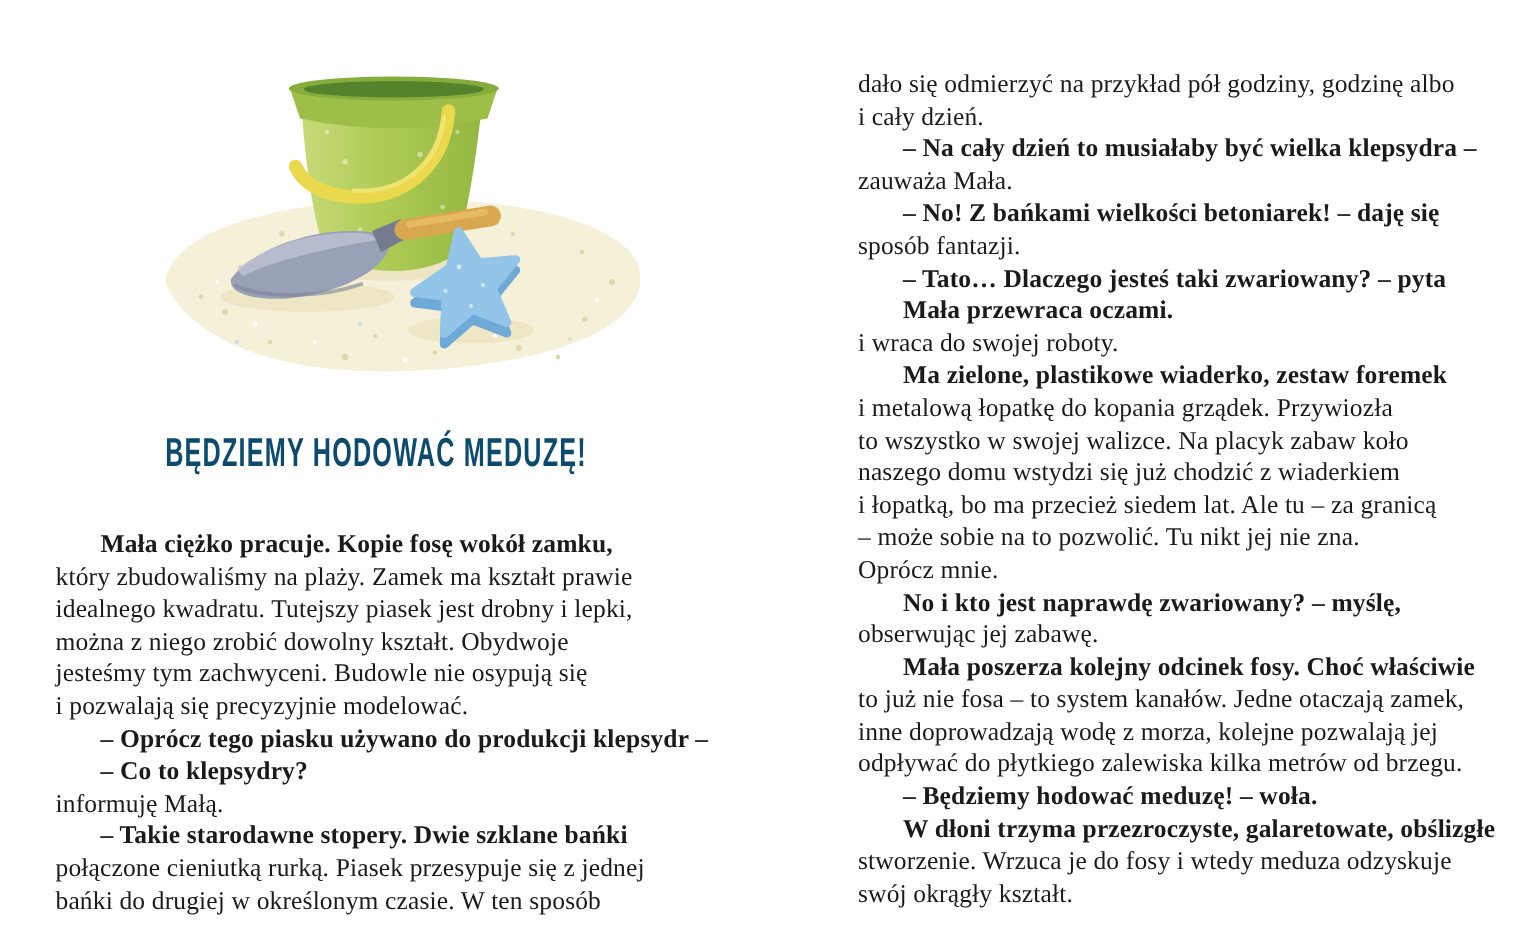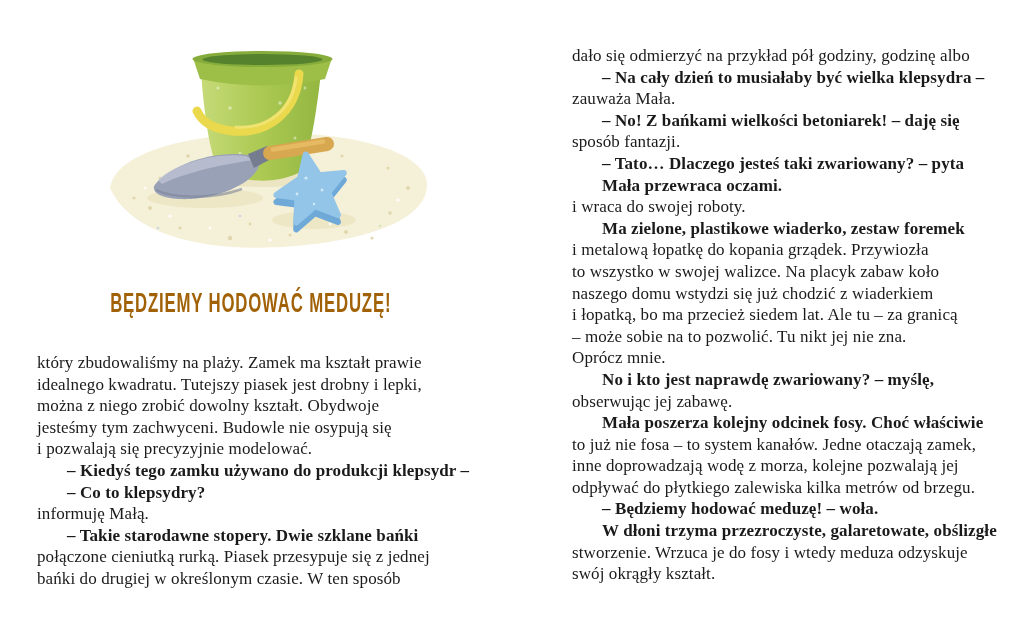--- a/index.html
+++ b/index.html
@@ -134,42 +134,44 @@
         <path fill="#93c5e8" stroke="#93c5e8" stroke-width="6" stroke-linejoin="round" d="M 215.7,126.5 L 229.2,147.2 L 253.8,145.1 L 238.3,164.3 L 247.9,187.0 L 224.9,178.2 L 206.2,194.4 L 207.4,169.7 L 186.4,167.0 L 210.1,150.5 Z"></path>
         <g fill="#d8ecf9" opacity="0.9">
           <circle cx="216" cy="150" r="1.6"></circle>
             <circle cx="232" cy="162" r="1.4"></circle>
           <circle cx="207" cy="166" r="1.4"></circle>
             <circle cx="224" cy="176" r="1.3"></circle>
         </g>
       </g>
     </svg>
 
-    <h1 class="chapter-heading" style="color: #a16207;">
+    <h1 class="chapter-heading" style="color: #0c4a6e;">
       <span class="hd-inner">BĘDZIEMY HODOWAĆ MEDUZĘ!</span>
     </h1>
 
     <div class="text-block text-block-left">
+        <p class="line indent">Mała ciężko pracuje. Kopie fosę wokół zamku,</p>
         <p class="line">który zbudowaliśmy na plaży. Zamek ma kształt prawie</p>
         <p class="line">idealnego kwadratu. Tutejszy piasek jest drobny i lepki,</p>
         <p class="line">można z niego zrobić dowolny kształt. Obydwoje</p>
         <p class="line">jesteśmy tym zachwyceni. Budowle nie osypują się</p>
         <p class="line">i pozwalają się precyzyjnie modelować.</p>
-        <p class="line indent">– Kiedyś tego zamku używano do produkcji klepsydr –</p>
+        <p class="line indent">– Oprócz tego piasku używano do produkcji klepsydr –</p>
         <p class="line indent">– Co to klepsydry?</p>
         <p class="line">informuję Małą.</p>
         <p class="line indent">– Takie starodawne stopery. Dwie szklane bańki</p>
         <p class="line">połączone cieniutką rurką. Piasek przesypuje się z jednej</p>
         <p class="line">bańki do drugiej w określonym czasie. W ten sposób</p>
       </div>
   </div>
 
   <div class="page page-right">
     <div class="text-block text-block-right">
         <p class="line">dało się odmierzyć na przykład pół godziny, godzinę albo</p>
+        <p class="line">i cały dzień.</p>
         <p class="line indent">– Na cały dzień to musiałaby być wielka klepsydra –</p>
         <p class="line">zauważa Mała.</p>
         <p class="line indent">– No! Z bańkami wielkości betoniarek! – daję się</p>
         <p class="line">sposób fantazji.</p>
         <p class="line indent">– Tato… Dlaczego jesteś taki zwariowany? – pyta</p>
         <p class="line indent">Mała przewraca oczami.</p>
         <p class="line">i wraca do swojej roboty.</p>
         <p class="line indent">Ma zielone, plastikowe wiaderko, zestaw foremek</p>
         <p class="line">i metalową łopatkę do kopania grządek. Przywiozła</p>
         <p class="line">to wszystko w swojej walizce. Na placyk zabaw koło</p>

